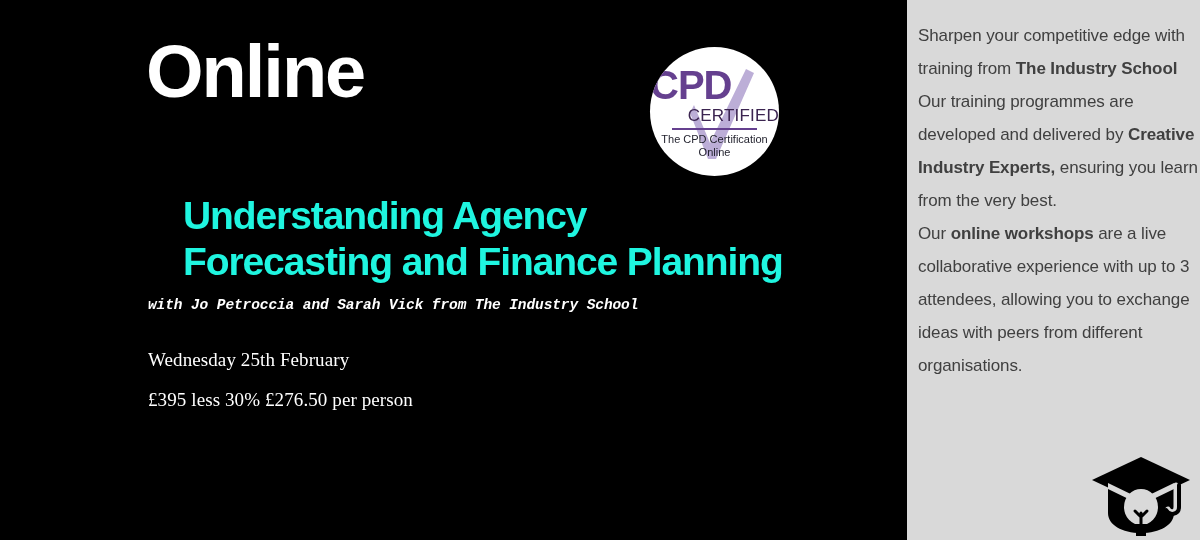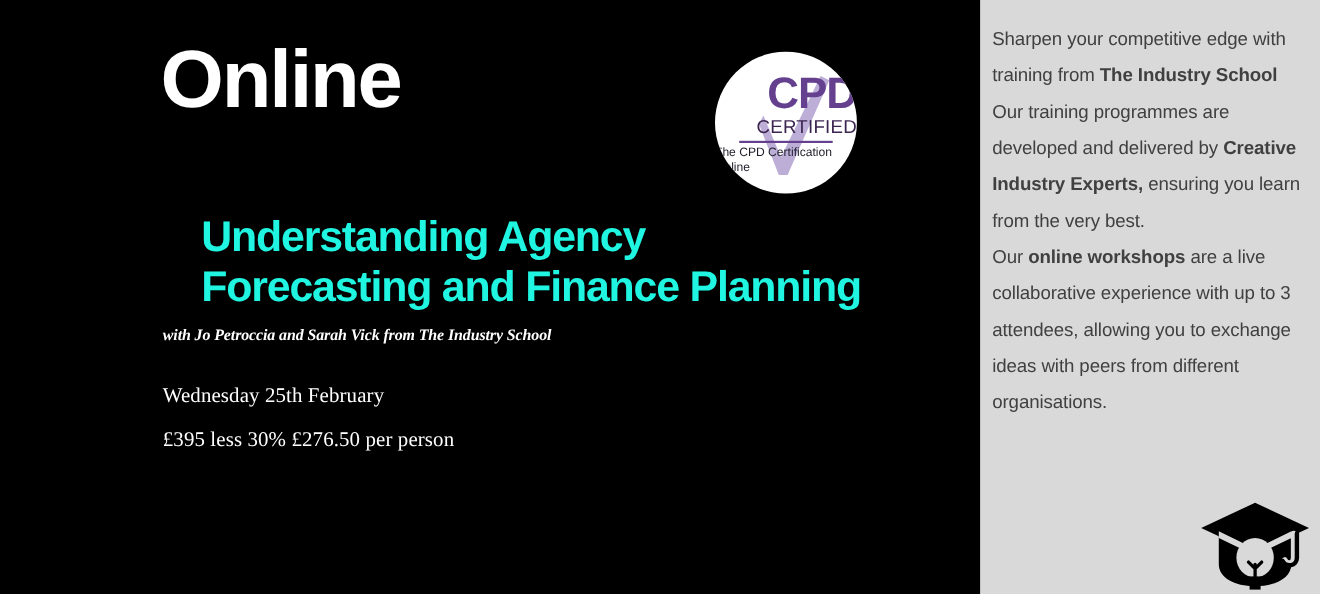--- a/index.html
+++ b/index.html
@@ -21,20 +21,21 @@
     display: flex;
   }
 
   
   .main-panel {
     position: relative;
     width: 891px;
     height: 540px;
     background: #000000;
     flex: 0 0 891px;
+    padding-left: 16px;
   }
 
   .headline {
     position: absolute;
     left: 146px;
     top: 36px;
     width: 500px;
     color: #ffffff;
     font-family: "Liberation Sans", sans-serif;
     font-weight: bold;
@@ -65,21 +66,21 @@
     display: block;
     white-space: nowrap;
     margin-left: 36px;
   }
 
   .byline {
     position: absolute;
     left: 148px;
     top: 297px;
     color: #ffffff;
-    font-family: Liberation Serif, serif;
+    font-family: Liberation Mono, monospace;
     font-style: italic;
     font-weight: bold;
     font-size: 14.5px;
     letter-spacing: -0.1px;
     white-space: nowrap;
   }
 
   .details {
     position: absolute;
     left: 148px;
@@ -114,21 +115,21 @@
   .cpd-tick {
     position: absolute;
     left: 0; top: 0;
     width: 129px; height: 129px;
   }
   .cpd-cpd {
     position: absolute;
     left: 0;
     top: 18px;
     width: 129px;
-    text-align: right;
+    text-align: left;
     color: #65408F;
     font-family: "Liberation Sans", sans-serif;
     font-weight: bold;
     font-size: 40px;
     line-height: 1;
     letter-spacing: -1px;
   }
   .cpd-certified {
     position: absolute;
     left: 0;
@@ -148,21 +149,21 @@
     top: 81px;
     width: 85px;
     height: 1.5px;
     background: #65408F;
   }
   .cpd-service {
     position: absolute;
     left: 0;
     top: 86px;
     width: 129px;
-    text-align: left;
+    text-align: center;
     color: #1f1f2b;
     font-family: "Liberation Sans", sans-serif;
     font-size: 11px;
     line-height: 13px;
   }
   .cpd-service span { display: block; }
 
   
   .sidebar {
     position: relative;

